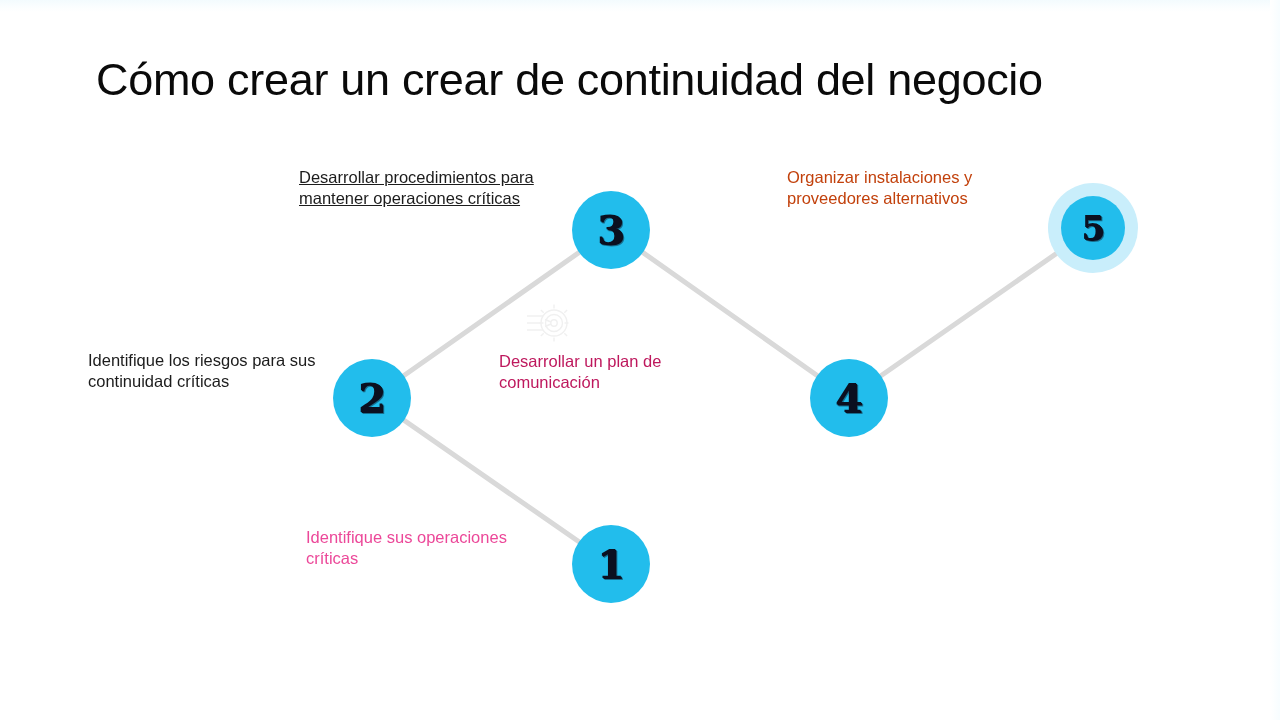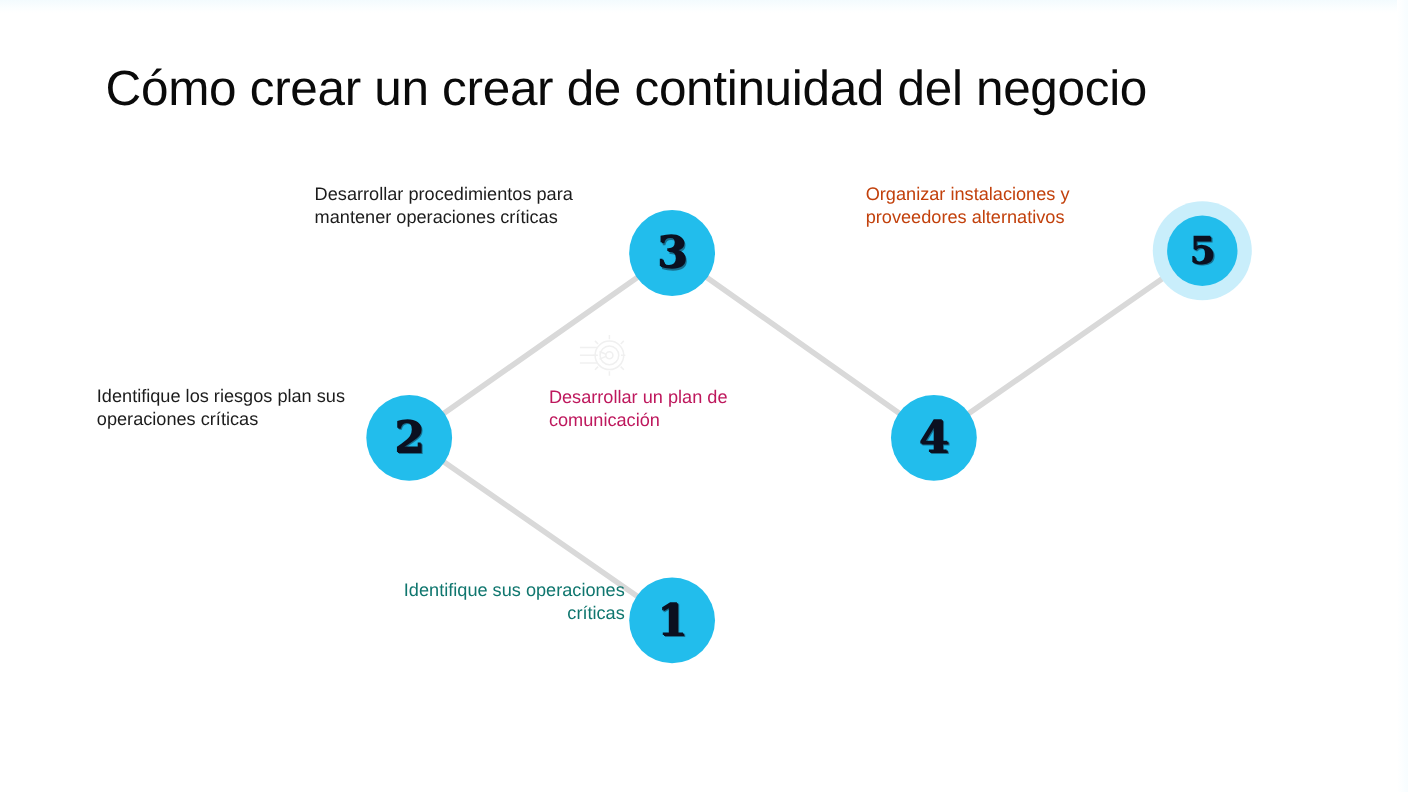--- a/index.html
+++ b/index.html
@@ -178,20 +178,20 @@
       </div>
       <div class="node node-circle" style="left: 810px; top: 359px; width: 78px; height: 78px; background: rgb(34, 189, 236);">
         <span class="node-num" style="color: rgb(11, 16, 32); font-size: 40px;">4</span>
       </div>
       <div class="node-halo" style="left: 1048px; top: 183px; width: 90px; height: 90px; background: rgb(201, 238, 251);"></div>
       <div class="node node-circle" style="left: 1061px; top: 196px; width: 64px; height: 64px; background: rgb(34, 189, 236);">
         <span class="node-num" style="color: rgb(11, 16, 32); font-size: 34px;">5</span>
       </div>
     </div>
   <div id="captions-layer">
-      <div class="caption" style="left: 318px; top: 527px; width: 250px; color: #0f766e; text-align: right;">Identifique sus operaciones críticas</div>
-      <div class="caption" style="left: 88px; top: 350px; width: 230px; color: rgb(28, 28, 28);">Identifique los riesgos plan sus operaciones críticas</div>
-      <div class="caption" style="left: 286px; top: 167px; width: 235px; color: rgb(28, 28, 28);">Desarrollar procedimientos para mantener operaciones críticas</div>
+      <div class="caption" style="left: 306px; top: 527px; width: 250px; color: #ec4899;">Identifique sus operaciones críticas</div>
+      <div class="caption" style="left: 88px; top: 350px; width: 230px; color: rgb(28, 28, 28);">Identifique los riesgos para sus continuidad críticas</div>
+      <div class="caption" style="left: 299px; top: 167px; width: 235px; color: rgb(28, 28, 28); text-decoration: underline;">Desarrollar procedimientos para mantener operaciones críticas</div>
       <div class="caption" style="left: 499px; top: 351px; width: 200px; color: #be185d;">Desarrollar un plan de comunicación</div>
       <div class="caption" style="left: 787px; top: 167px; width: 230px; color: #c2410c;">Organizar instalaciones y proveedores alternativos</div>
     </div>
 
 </div>
 
 </body></html>

